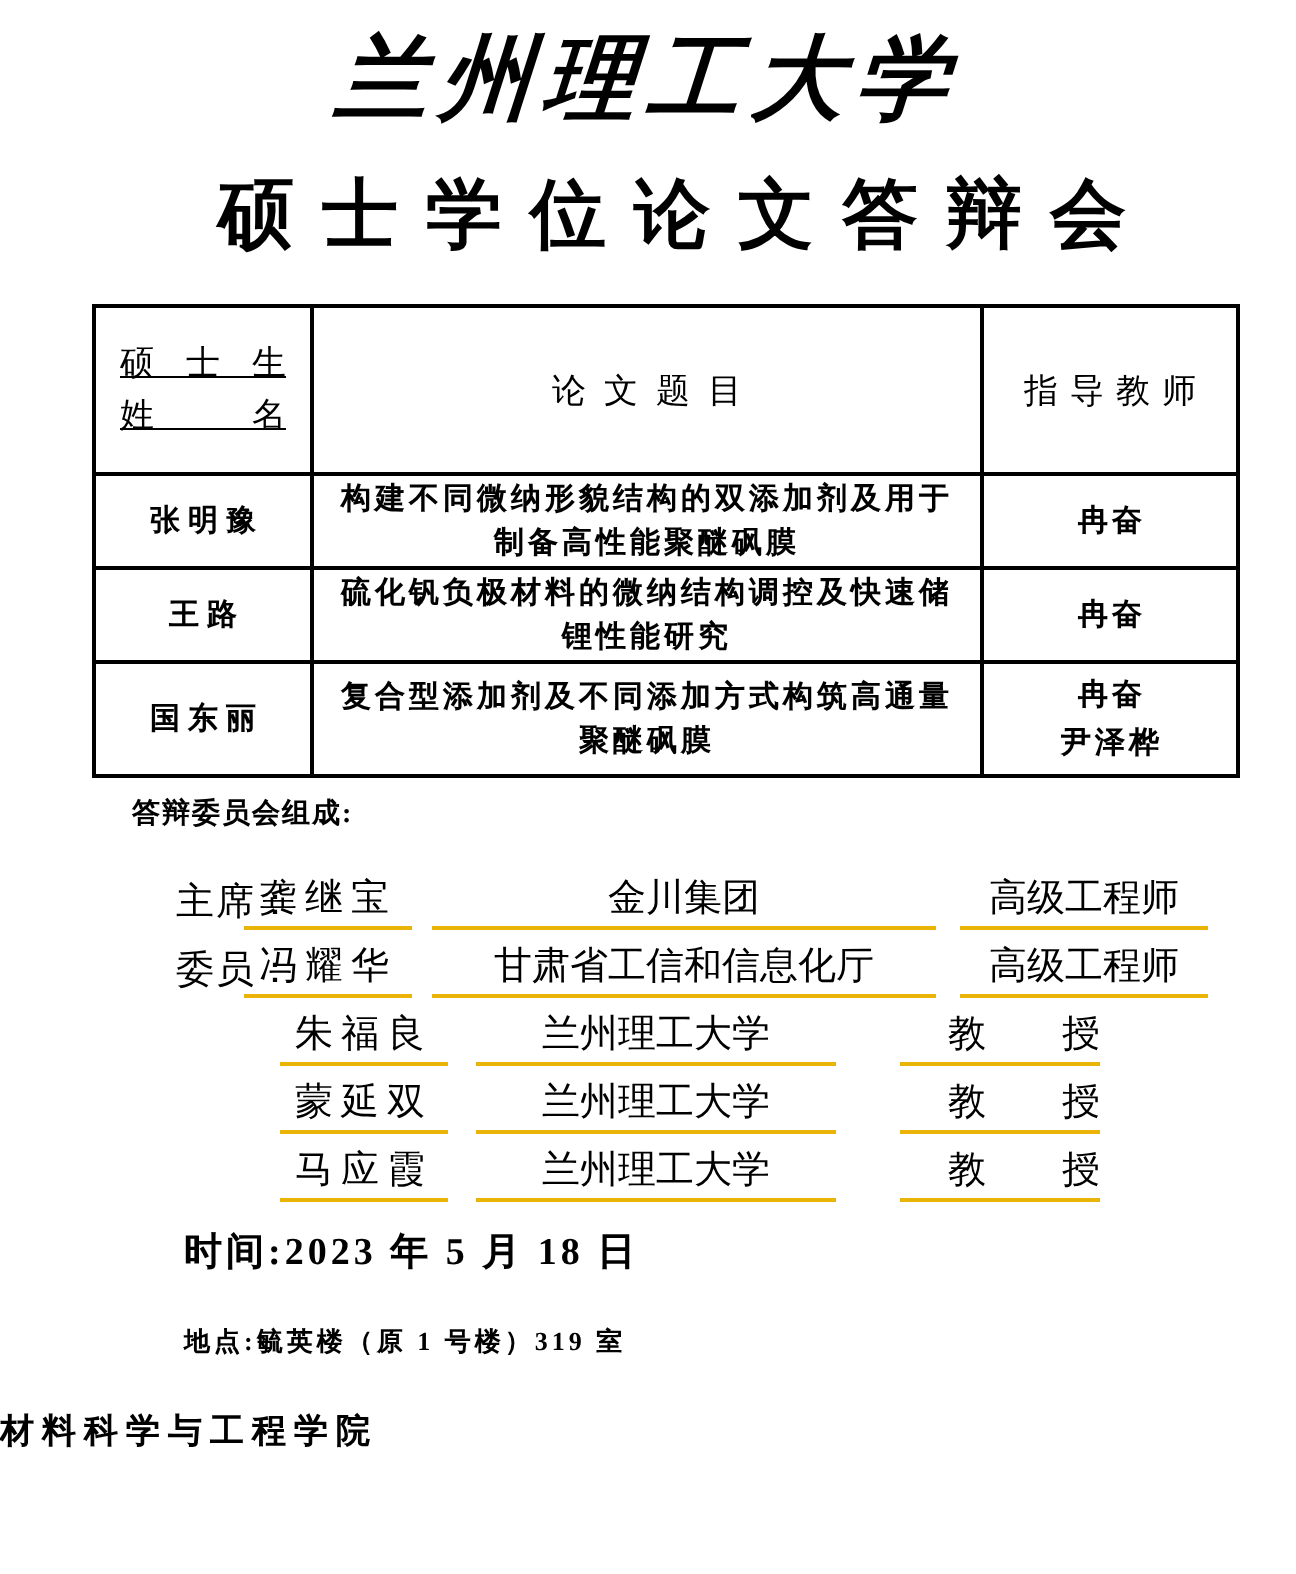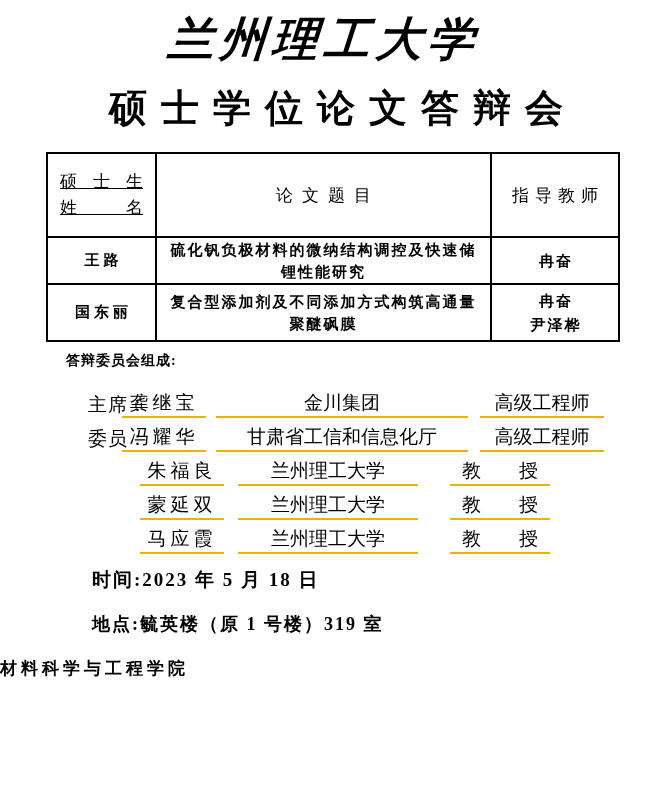--- a/index.html
+++ b/index.html
@@ -115,34 +115,34 @@
     letter-spacing: 1px;
     white-space: nowrap;
     overflow: visible;
   }
   .u { border-bottom: 2px solid #eab308; text-align: center; white-space: pre; margin-top: 26px; }
   .c-name { width: 84px; letter-spacing: 4px; }
   .c-org  { width: 252px; margin-left: 10px; letter-spacing: 0; }
   .c-title{ width: 124px; margin-left: 12px; }
   .c-row:nth-child(n+3) .c-role  { width: 52px; }
   .c-row:nth-child(n+3) .c-org   { width: 180px; margin-left: 14px; }
-  .c-row:nth-child(n+3) .c-title { width: 100px; margin-left: 32px; }
+  .c-row:nth-child(n+3) .c-title { width: 100px; margin-left: 32px; text-align: right; }
 
   
   .detail-time {
     margin: 14px 0 0 92px;
     font-size: 19px;
     line-height: 24px;
     font-weight: bold;
     letter-spacing: 2px;
     font-family: "Liberation Serif", "DejaVu Serif", serif;
   }
   .detail-location {
     margin: 20px 0 0 92px;
-    font-size: 18px;
+    font-size: 13px;
     line-height: 24px;
     font-weight: bold;
     letter-spacing: 2px;
     font-family: "Liberation Serif", "DejaVu Serif", serif;
   }
 
   
   .footer {
     margin: 22px 84px 0 0;
     font-size: 17px;
@@ -170,20 +170,27 @@
     <tbody>
         <tr class="head">
       <td class="h-student">
         <div class="h-line">硕士生</div>
         <div class="h-line">姓名</div>
       </td>
       <td class="h-thesis">论文题目</td>
       <td class="h-advisor">指导教师</td>
     </tr>
     <tr class="body-row">
+      <td class="b-student">张明豫</td>
+      <td class="b-thesis">构建不同微纳形貌结构的双添加剂及用于制备高性能聚醚砜膜</td>
+      <td class="b-advisor">
+        <div class="adv">冉奋</div>
+      </td>
+    </tr>
+    <tr class="body-row">
       <td class="b-student">王路</td>
       <td class="b-thesis">硫化钒负极材料的微纳结构调控及快速储锂性能研究</td>
       <td class="b-advisor">
         <div class="adv">冉奋</div>
       </td>
     </tr>
     <tr class="body-row last">
       <td class="b-student">国东丽</td>
       <td class="b-thesis">复合型添加剂及不同添加方式构筑高通量聚醚砜膜</td>
       <td class="b-advisor">

